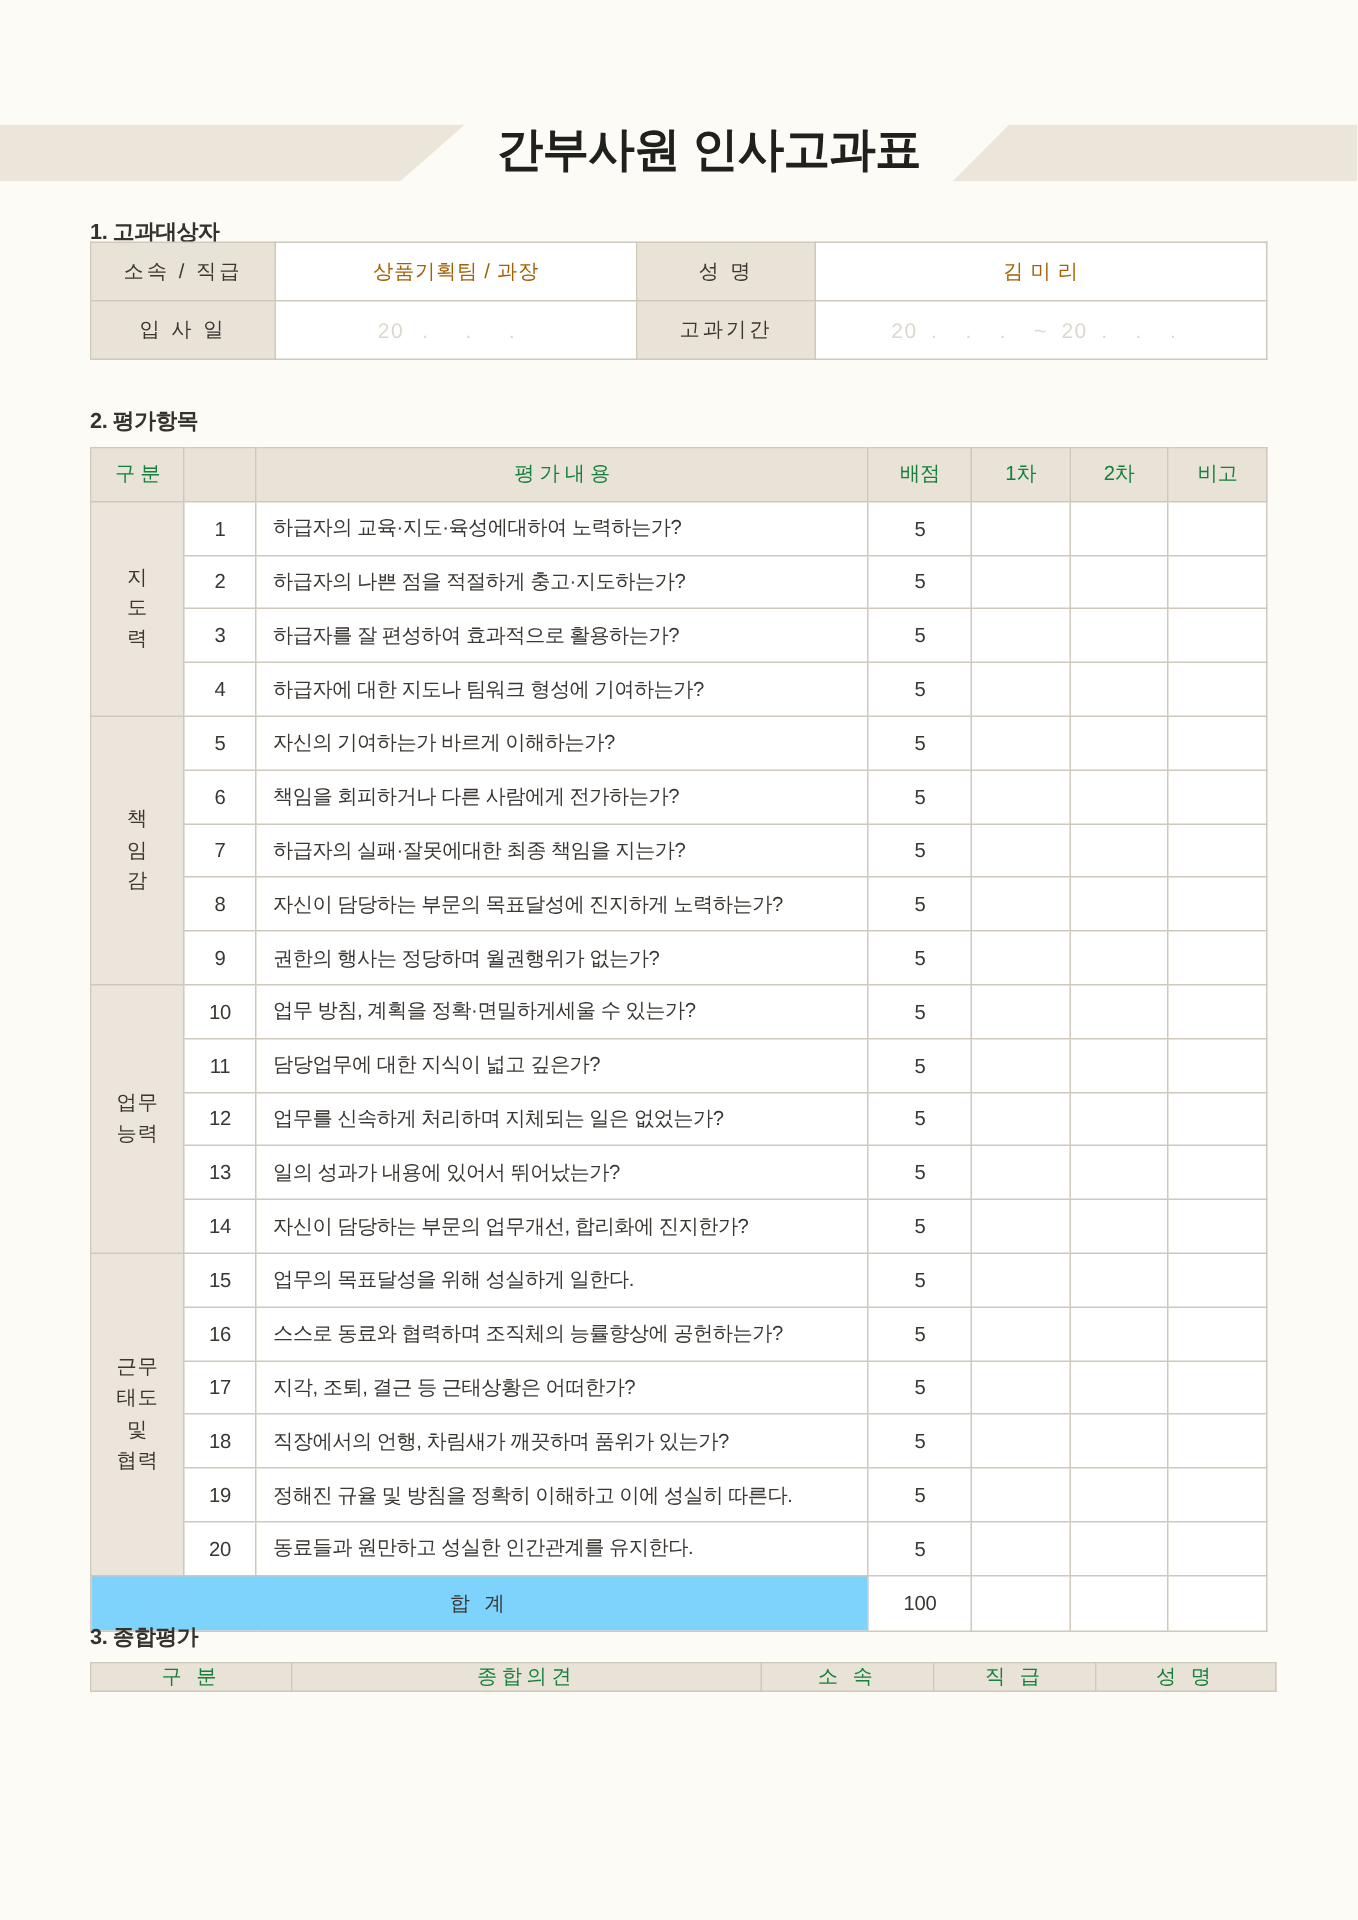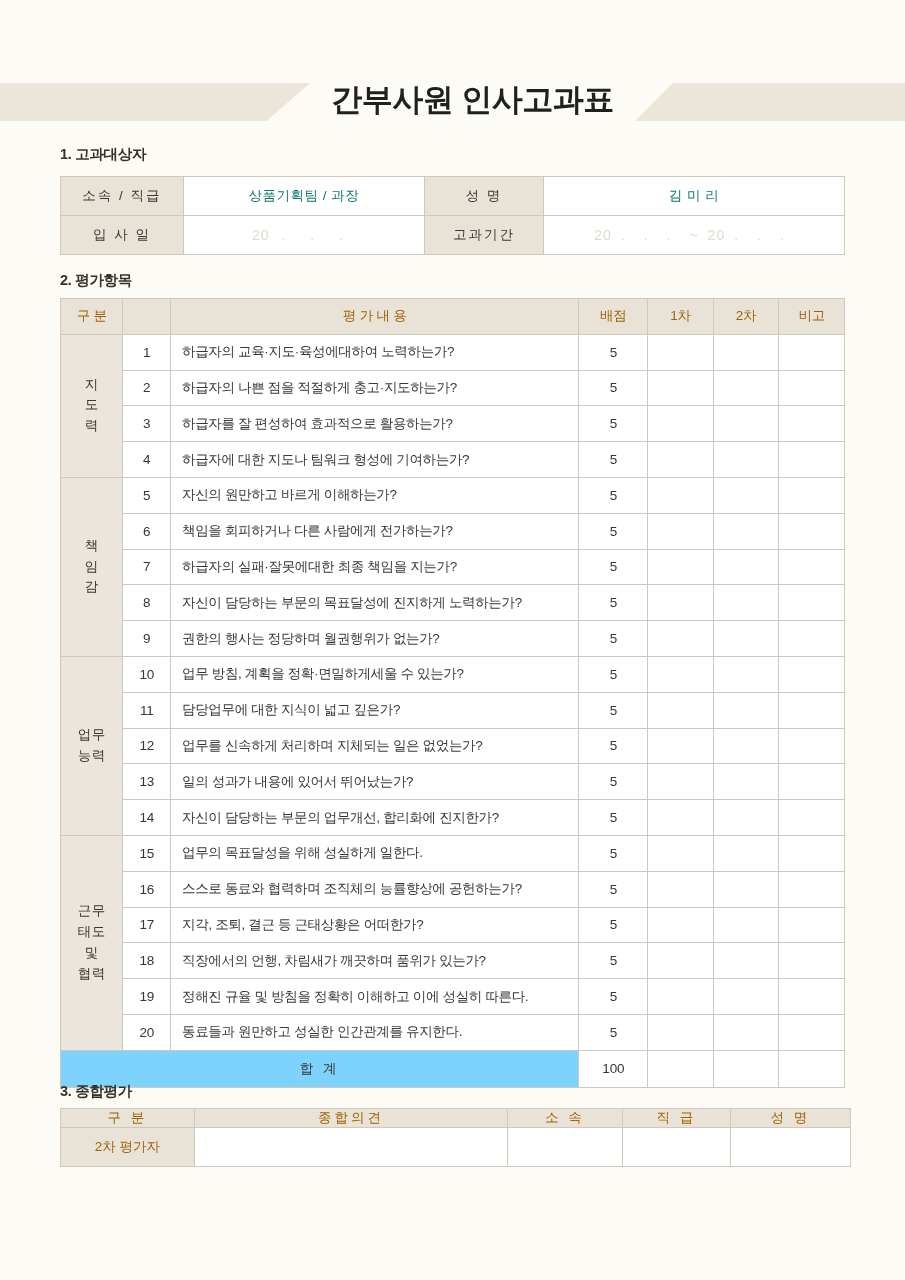--- a/index.html
+++ b/index.html
@@ -81,35 +81,35 @@
     font-weight: normal;
     color: #3a3632;
     background: #ffffff;
     padding: 0;
     text-align: center;
     letter-spacing: -0.2px;
   }
   .hdr {
     background: #e9e2d6;
     font-weight: normal;
-    color: #a16207;
+    color: #15803d;
   }
   .lbl {
     background: #e9e2d6;
     letter-spacing: 2px;
   }
   .ph {
-    color: #0f766e;
+    color: #a16207;
     letter-spacing: 0.5px;
   }
 
   
   #table-target {
     left: 60px;
-    top: 176px;
+    top: 161px;
     width: 785px;
   }
   #table-target td {
     height: 38px;
   }
   #table-target .lbl { width: 122px; }
   #table-target .val-wide { width: 240px; }
   #table-target .lbl2 { width: 118px; }
 
   .date-ph {
@@ -267,21 +267,21 @@
         <td></td>
         <td></td>
       </tr>
       <tr>
         <td class="grp" rowspan="5">
           <div>책</div>
           <div>임</div>
           <div>감</div>
         </td>
         <td class="no">5</td>
-        <td class="desc">자신의 원만하고 바르게 이해하는가?</td>
+        <td class="desc">자신의 기여하는가 바르게 이해하는가?</td>
         <td>5</td>
         <td></td>
         <td></td>
         <td></td>
       </tr>
       <tr>
         <td class="no">6</td>
         <td class="desc">책임을 회피하거나 다른 사람에게 전가하는가?</td>
         <td>5</td>
         <td></td>
@@ -426,21 +426,14 @@
   <thead>
     <tr>
       <th class="hdr col-div">구 분</th>
       <th class="hdr col-opinion">종합의견</th>
       <th class="hdr col-dept">소 속</th>
       <th class="hdr col-rank">직 급</th>
       <th class="hdr col-name">성 명</th>
     </tr>
   </thead>
   <tbody id="overall-body">
-      <tr>
-        <td class="hdr rater">2차 평가자</td>
-        <td></td>
-        <td></td>
-        <td></td>
-        <td></td>
-      </tr>
     </tbody>
 </table>
 
 </body></html>

